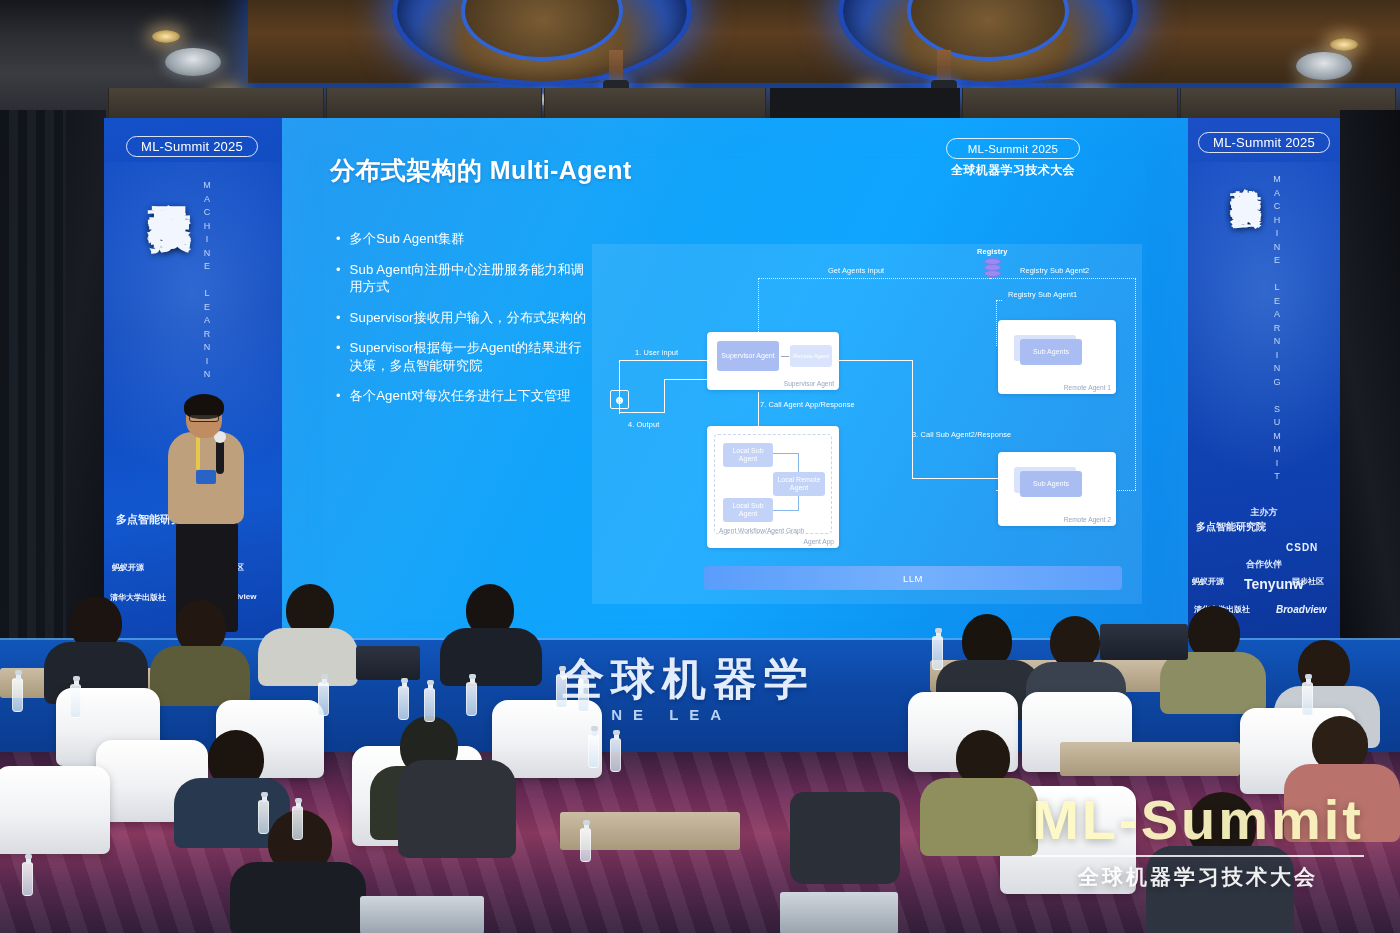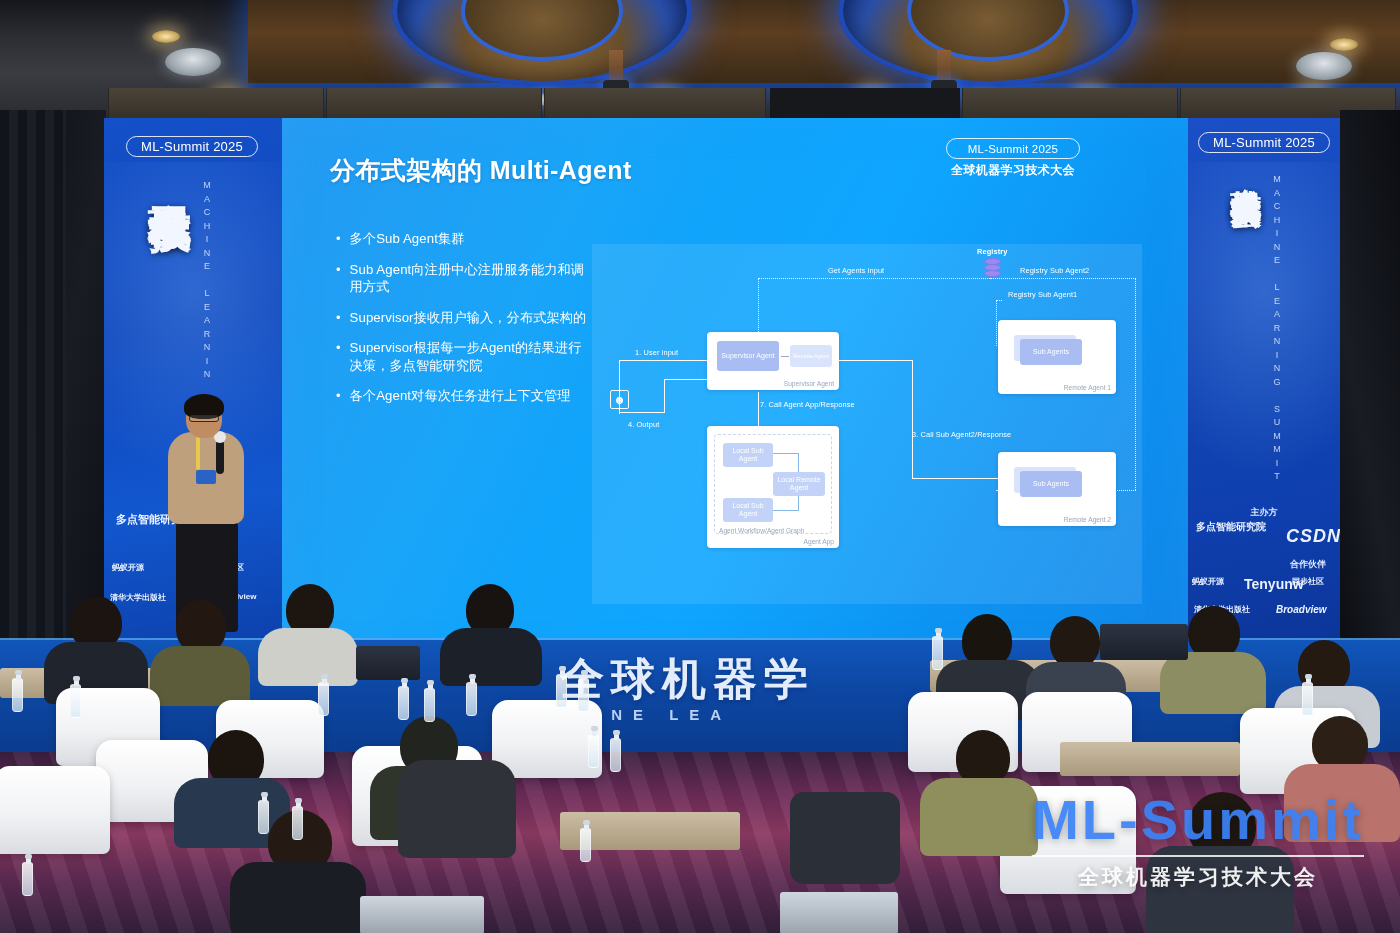--- a/index.html
+++ b/index.html
@@ -148,21 +148,21 @@
     background:linear-gradient(180deg,rgba(255,255,255,.85),rgba(215,232,244,.75));
     border:1px solid rgba(255,255,255,.5); }
   .bottle:before { content:""; position:absolute; left:3px; top:-7px; width:5px; height:8px; background:#e8eef4; border-radius:2px; }
   .bottle.cap:after { content:""; position:absolute; left:2px; top:-9px; width:7px; height:5px; background:#cfd8e0; border-radius:2px; }
   .table { position:absolute; background:linear-gradient(180deg,#cbbda4,#a9997c); border-radius:3px; }
   .laptop { position:absolute; background:linear-gradient(180deg,#cfd6de,#9aa3ad); border-radius:3px; }
   .laptop.dark { background:linear-gradient(180deg,#2d3340,#1b202a); }
 
   
   .wm { position:absolute; right:36px; bottom:42px; text-align:center; opacity:.92; }
-  .wm-main { font-size:56px; font-weight:bold; color:#3b82f6; letter-spacing:3px; line-height:1;
+  .wm-main { font-size:56px; font-weight:bold; color:#fef9c3; letter-spacing:3px; line-height:1;
     text-shadow:0 2px 10px rgba(0,0,0,.35); }
   .wm-rule { height:2px; background:rgba(255,255,255,.9); margin:7px 0 6px; }
   .wm-sub { font-size:21px; font-weight:bold; color:#ffffff; letter-spacing:3px;
     text-shadow:0 2px 8px rgba(0,0,0,.35); }
 </style>
 </head>
 <body>
 
 <div id="stage">
 
@@ -307,34 +307,35 @@
         <div class="chip" style="left:22px;top:19px;width:62px;height:26px;">Sub Agents</div>
         <div class="card-cap">Remote Agent 1</div>
       </div>
 
       <div class="card" style="left:406px;top:208px;width:118px;height:74px;">
         <div class="chip ghost" style="left:16px;top:15px;width:62px;height:26px;"></div>
         <div class="chip" style="left:22px;top:19px;width:62px;height:26px;">Sub Agents</div>
         <div class="card-cap">Remote Agent 2</div>
       </div>
 
+      <div class="llm-bar" style="left:112px;top:322px;width:418px;height:24px;">LLM</div>
     </div>
   </div>
 
   <div class="banner-r">
     <div class="banner-glow"></div>
     <div class="pill" style="left:10px;top:14px;width:132px;height:21px;">ML-Summit 2025</div>
     <div class="vtitle" style="left:42px;top:46px;font-size:31px;">全球机器学习技术大会</div>
     <div class="vsub" style="left:84px;top:56px;">MACHINE LEARNING SUMMIT</div>
 
     <div class="sp-label" style="top:388px;">主办方</div>
     <div class="logo-chip" style="left:8px;top:402px;font-size:10px;">多点智能研究院</div>
-    <div class="logo-chip" style="left:98px;top:408px;font-size:18px;letter-spacing:1px;font-style:italic;">CSDN</div>
-
-    <div class="sp-label" style="top:440px;margin-left:44px;">合作伙伴</div>
+    <div class="logo-chip" style="left:98px;top:424px;font-size:10px;letter-spacing:1px;">CSDN</div>
+
+    <div class="sp-label" style="top:440px;">合作伙伴</div>
     <div class="logo-chip" style="left:4px;top:458px;font-size:8px;">蚂蚁开源</div>
     <div class="logo-chip" style="left:56px;top:458px;font-size:14px;">Tenyunw</div>
     <div class="logo-chip" style="left:104px;top:458px;font-size:8px;">同步社区</div>
     <div class="logo-chip" style="left:6px;top:486px;font-size:8px;">清华大学出版社</div>
     <div class="logo-chip" style="left:88px;top:486px;font-size:10px;font-style:italic;">Broadview</div>
   </div>
 
   <div class="speaker">
     <div class="sp-legs" style="left:176px;top:520px;"></div>
     <div class="sp-body" style="left:168px;top:432px;"></div>

